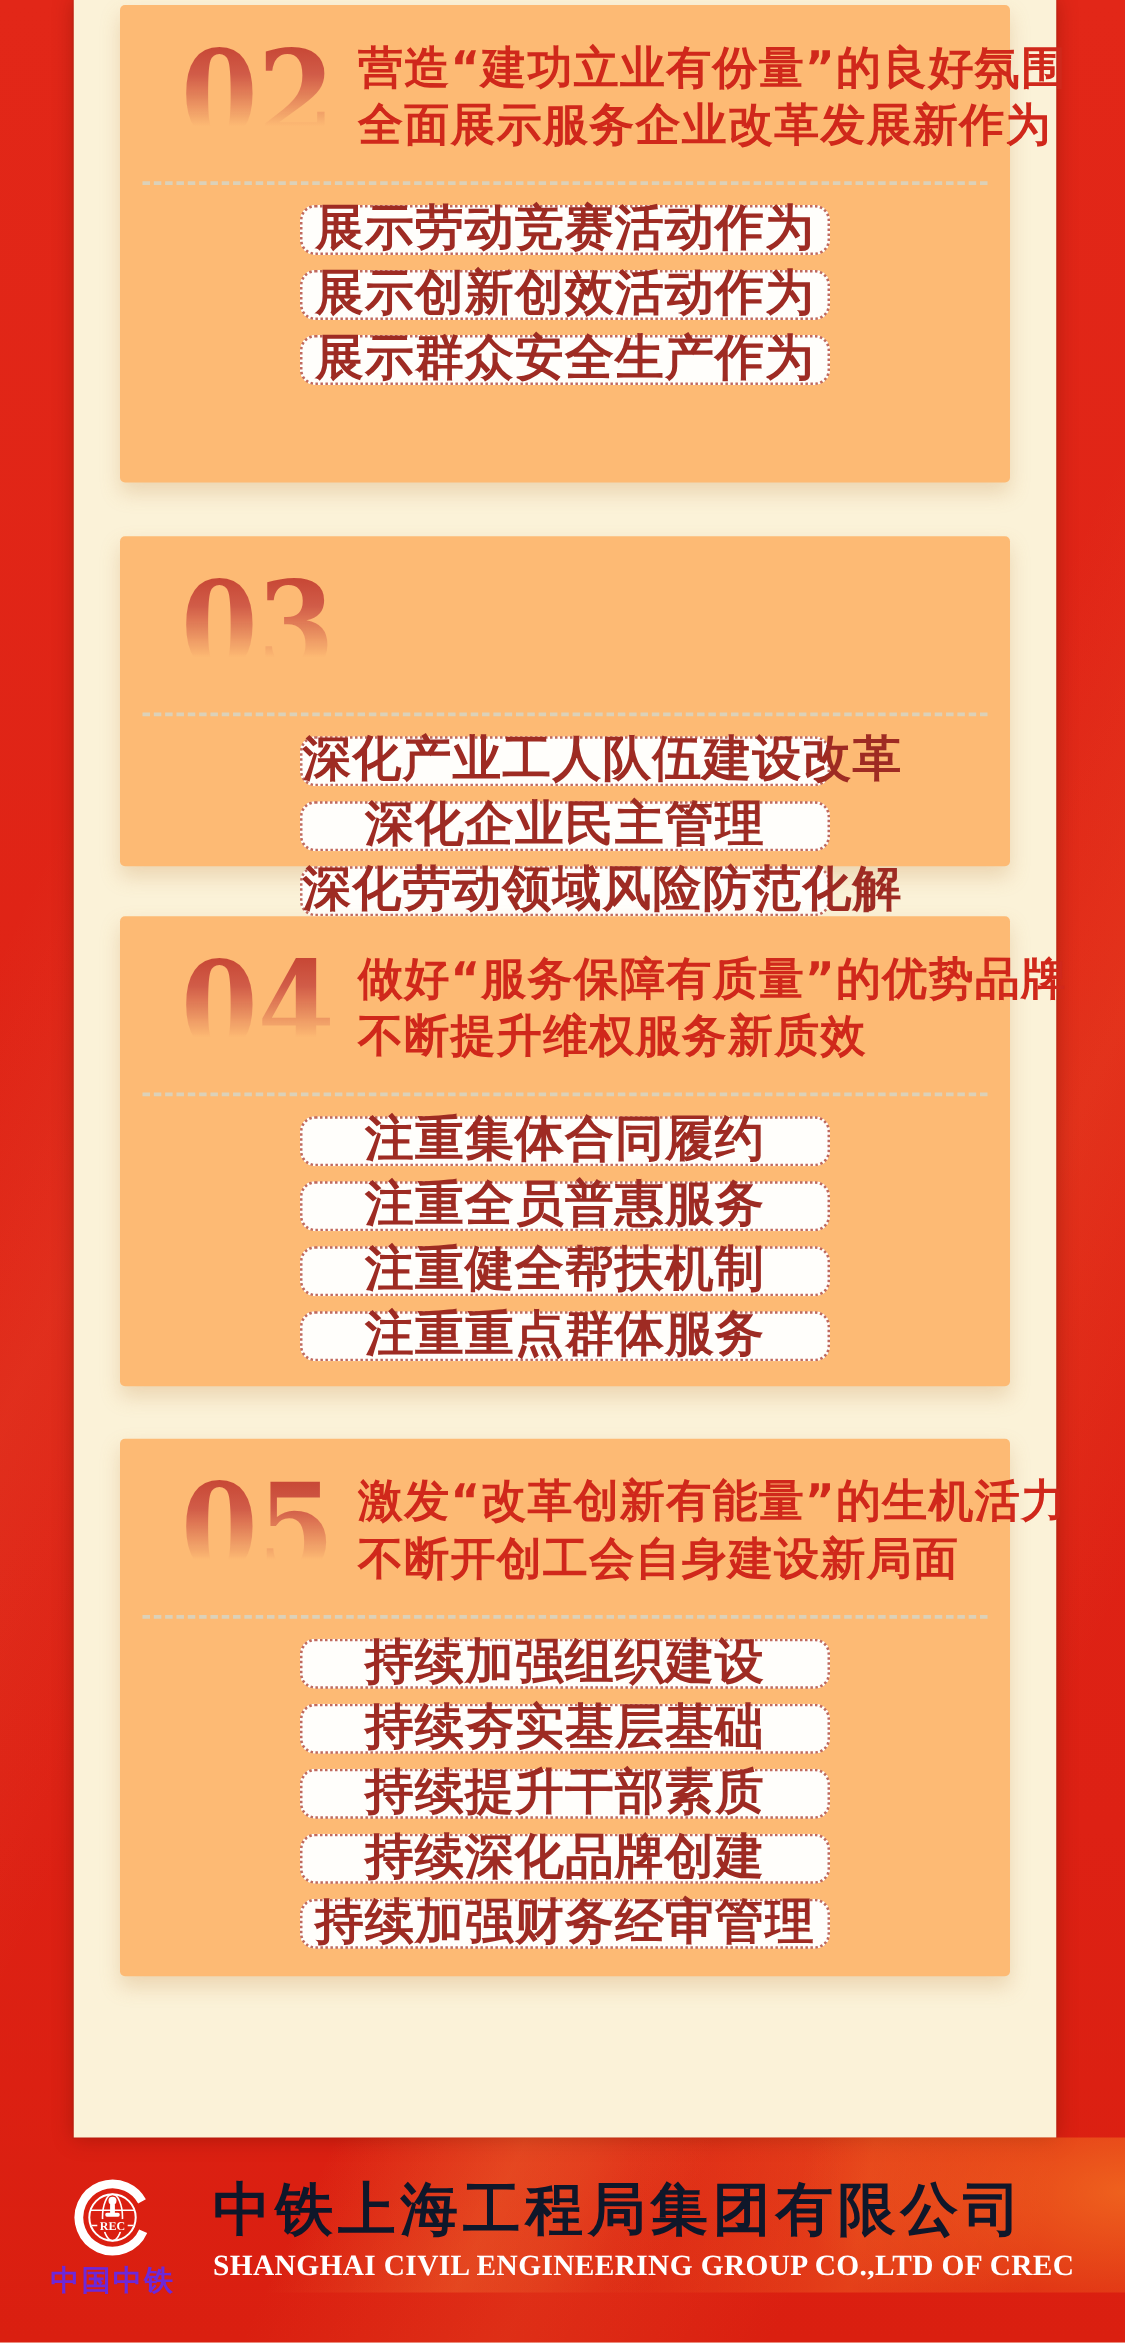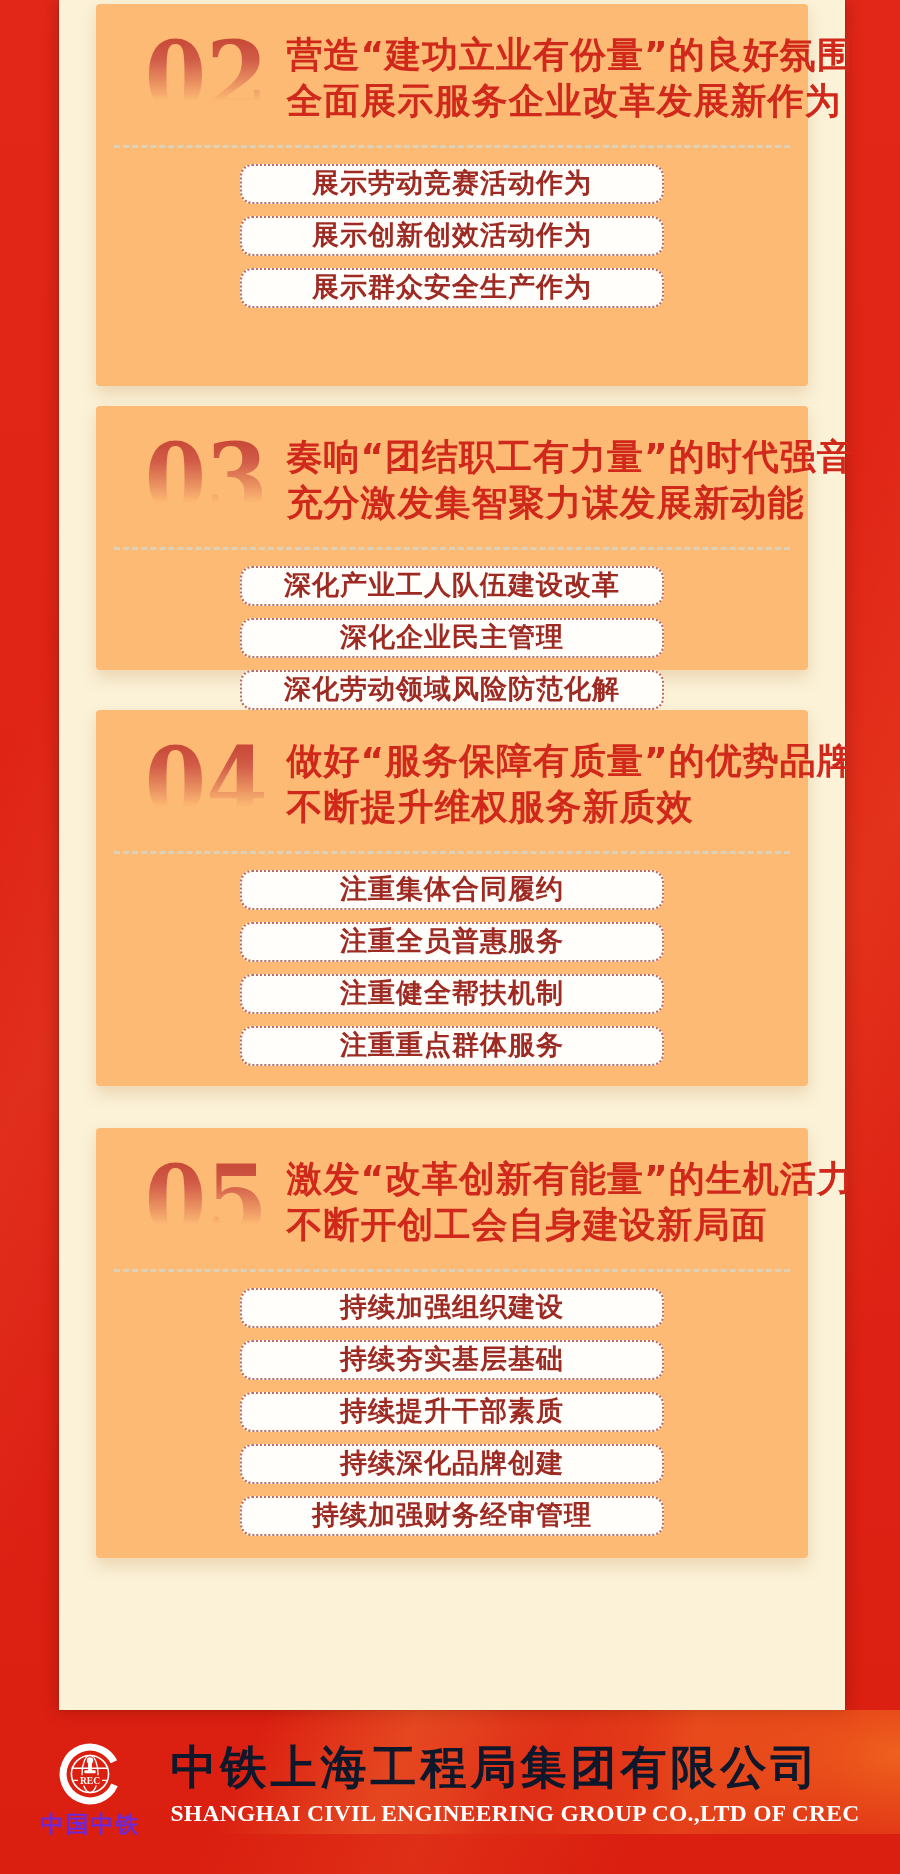--- a/index.html
+++ b/index.html
@@ -19,21 +19,21 @@
   .panel{
     position:absolute;left:59px;top:0;width:786px;height:1710px;
     background:#fbf2d8;
     box-shadow:0 0 0 1px rgba(150,30,15,0.25),0 0 16px rgba(110,15,5,0.45);
   }
   .card{
     width:712px;margin:0 auto;background:#fdba74;border-radius:4px;position:relative;
     box-shadow:0 8px 16px rgba(197,140,80,0.28);
   }
   .card-h382{height:382px;margin-top:4px;}
-  .card-h372{height:264px;margin-top:20px;}
+  .card-h372{height:264px;margin-top:43px;}
   .card-h376{height:376px;margin-top:40px;}
   .card-h430{height:430px;margin-top:42px;}
   .card-header{display:flex;align-items:flex-start;padding:26px 30px 0 42px;}
   .section-number{
     flex:0 0 112px;text-align:center;
     font-family:"DejaVu Serif",serif;font-weight:700;font-size:98px;line-height:0.95;
     background:linear-gradient(180deg,#c4402f 0%,#d15c48 32%,rgba(253,244,240,0) 76%);
     -webkit-background-clip:text;background-clip:text;color:transparent;
     transform:scaleX(0.9);transform-origin:center top;
   }
@@ -45,21 +45,21 @@
     position:absolute;top:141px;left:18px;right:18px;height:0;
     border-top:3px dashed #dcd1b9;
   }
   .item-list{
     position:absolute;top:160px;left:0;right:0;margin:0;padding:0;list-style:none;
     display:flex;flex-direction:column;align-items:center;gap:12px;
   }
   .item{
     width:424px;height:40px;box-sizing:border-box;
     border:2px dotted #c0695e;border-radius:12px;background:#fffefb;
-    color:#9e2b23;font-size:27px;font-weight:700;text-align:center;line-height:34px;
+    color:#9e2b23;font-size:39px;font-weight:700;text-align:center;line-height:34px;
     letter-spacing:1px;white-space:nowrap;
   }
   
   .footer{position:absolute;left:0;top:1710px;width:900px;height:124px;}
   .footer::before{
     content:"";position:absolute;inset:0;pointer-events:none;
     background:
       radial-gradient(ellipse 420px 220px at 100% 35%,rgba(255,150,40,0.55),transparent 62%),
       linear-gradient(115deg,transparent 28%,rgba(255,170,70,0.22) 44%,transparent 60%),
       linear-gradient(100deg,transparent 55%,rgba(255,150,50,0.28) 76%,transparent 92%);
@@ -93,21 +93,20 @@
     <ul class="item-list">
       <li class="item">展示劳动竞赛活动作为</li>
       <li class="item">展示创新创效活动作为</li>
       <li class="item">展示群众安全生产作为</li>
     </ul>
   </section>
 
   <section class="card card-h372">
     <div class="card-header">
       <div class="section-number">03</div>
-      <h2 class="section-title"><span>奏响“团结职工有力量”的时代强音</span><br><span>充分激发集智聚力谋发展新动能</span></h2>
     </div>
     <div class="divider"></div>
     <ul class="item-list">
       <li class="item">深化产业工人队伍建设改革</li>
       <li class="item">深化企业民主管理</li>
       <li class="item">深化劳动领域风险防范化解</li>
       <li class="item">深化女职工队伍建设</li>
     </ul>
   </section>
 

